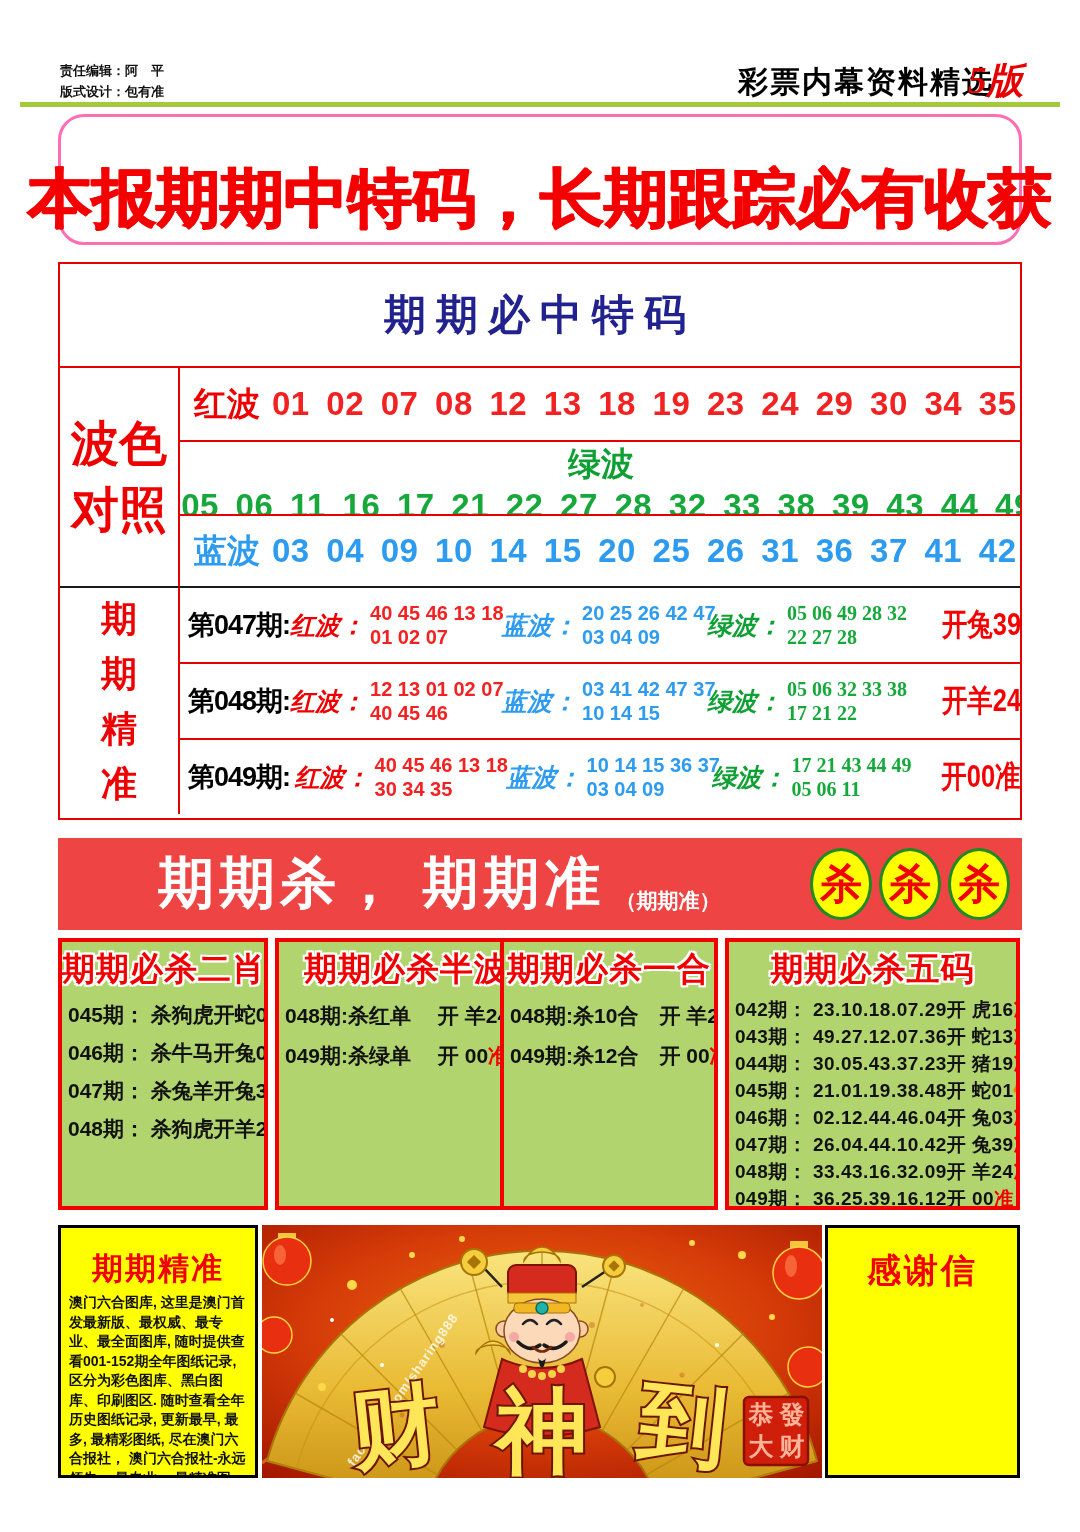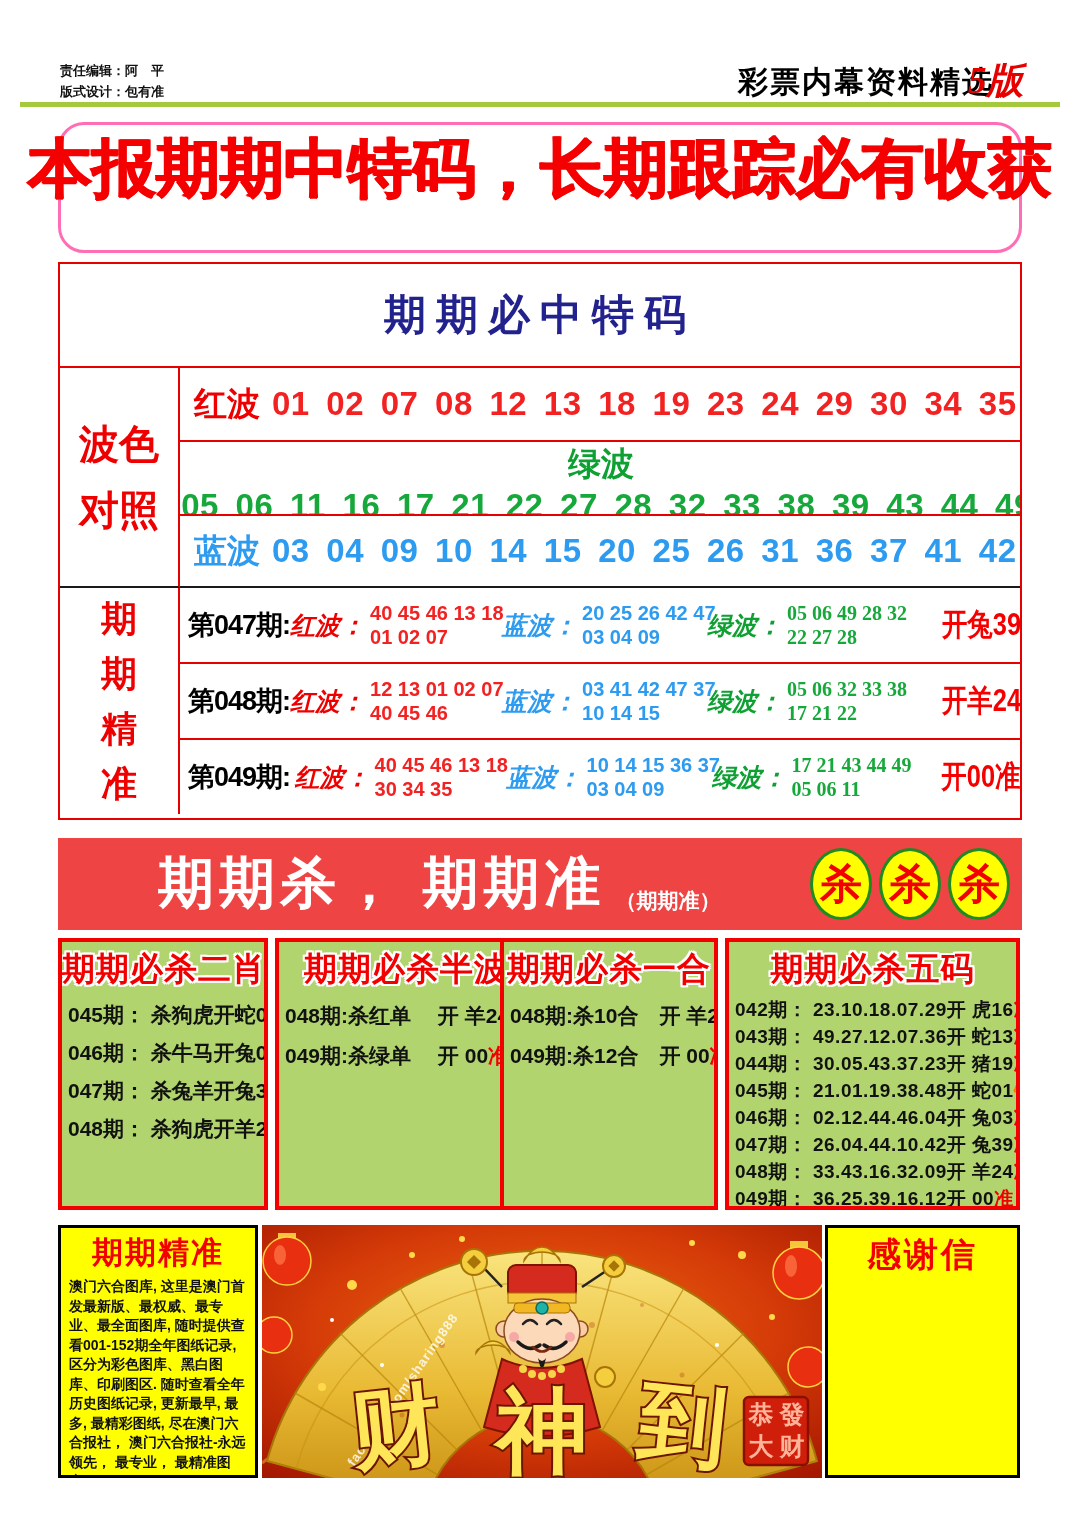--- a/index.html
+++ b/index.html
@@ -6,33 +6,33 @@
   body { background:#ffffff; font-family:"Liberation Sans", sans-serif; }
   .page { position:relative; width:1080px; height:1532px; background:#fff; overflow:hidden; }
 
   
   .editor-block { position:absolute; left:60px; top:60px; font-size:13px; font-weight:700; color:#111; line-height:21px; }
   .masthead { position:absolute; left:738px; top:62px; font-size:30px; font-weight:900; color:#000; letter-spacing:2px; }
   .page-no { position:absolute; left:968px; top:56px; font-size:37px; font-weight:900; font-style:italic; color:#e60000; font-family:"Liberation Serif", serif; }
   .green-rule { position:absolute; left:20px; top:102px; width:1040px; height:5px; background:#a5c93c; }
 
   
-  .banner { position:absolute; left:58px; top:122px; width:964px; height:131px; border:3px solid #ff6eb4; border-radius:26px;
-            display:flex; align-items:flex-start; justify-content:center; background:#fff; }
+  .banner { position:absolute; left:58px; top:114px; width:964px; height:131px; border:3px solid #ff6eb4; border-radius:26px;
+            display:flex; align-items:flex-end; justify-content:center; background:#fff; }
   .banner-text { color:#f40000; font-size:64px; font-weight:900; white-space:nowrap; letter-spacing:0px;
                  text-shadow:1px 0 0 #f40000, -1px 0 0 #f40000, 0 1px 0 #f40000; }
 
   
   .ptable { position:absolute; left:58px; top:262px; width:964px; height:558px; border:2px solid #e60000; background:#fff;
             display:grid; grid-template-columns:120px 1fr; grid-template-rows:104px 74px 74px 72px 76px 76px 74px; }
   .tbl-title { grid-column:1/3; grid-row:1; border-bottom:2px solid #e60000; display:flex; align-items:center; justify-content:center;
                color:#22228e; font-size:42px; font-weight:900; letter-spacing:10px; }
   .side1 { grid-column:1; grid-row:2/5; border-right:2px solid #e60000; border-bottom:2px solid #1a1a1a;
            display:flex; flex-direction:column; align-items:center; justify-content:center;
-           color:#ee0000; font-size:40px; font-weight:900; line-height:66px; }
+           color:#ee0000; font-size:48px; font-weight:900; line-height:66px; }
   .wrow { grid-column:2; display:flex; align-items:center; padding-left:14px; border-bottom:2px solid #e60000; overflow:hidden; }
   .wrow.last { border-bottom:2px solid #1a1a1a; }
   .wlabel { font-size:33px; font-weight:900; margin-right:12px; white-space:nowrap; }
   .wnums { font-size:33px; font-weight:700; white-space:nowrap; word-spacing:7px; letter-spacing:0.5px; }
   .side2 { grid-column:1; grid-row:5/8; border-right:2px solid #e60000; display:flex; flex-direction:column; align-items:center; justify-content:center;
            color:#ee0000; font-size:36px; font-weight:900; line-height:55px; }
   .prow { grid-column:2; display:flex; align-items:center; padding-left:8px; border-bottom:2px solid #e60000; overflow:hidden; }
   .prow.last { border-bottom:none; }
   .plabel { width:118px; font-size:27px; font-weight:700; color:#000; letter-spacing:-1px; white-space:nowrap; }
   .pgroup { display:flex; align-items:center; flex:0 0 auto; }
@@ -67,21 +67,21 @@
   .kbox2 .kbox-rows, .kbox3 .kbox-rows { font-size:21px; line-height:40px; }
   .kbox4 .kbox-rows { font-size:19px; line-height:27px; letter-spacing:0.5px; }
   .krow { white-space:nowrap; }
   .verdict { color:#f20000; }
   .v-wrong { color:#ff7700; }
 
   
   .bbox { position:absolute; top:1225px; height:253px; border:3px solid #000; background:#ffff00; overflow:hidden; }
   .bleft { left:58px; width:200px; }
   .bright { left:825px; width:195px; }
-  .bbox-title { text-align:center; color:#f20000; font-weight:900; margin-top:4px; }
+  .bbox-title { text-align:center; color:#f20000; font-weight:900; margin-top:20px; }
   .bleft .bbox-title { font-size:31px; letter-spacing:2px; }
   .bright .bbox-title { font-size:34px; letter-spacing:3px; }
   .bbox-body { padding:3px 8px; color:#111; font-weight:700; }
   .bleft .bbox-body { font-size:14px; line-height:19.5px; }
   .bright .bbox-body { font-size:12px; line-height:15.6px; letter-spacing:0.5px; }
   .bimg { position:absolute; left:262px; top:1225px; width:560px; height:253px; }
 </style>
 </head>
 <body>
 

